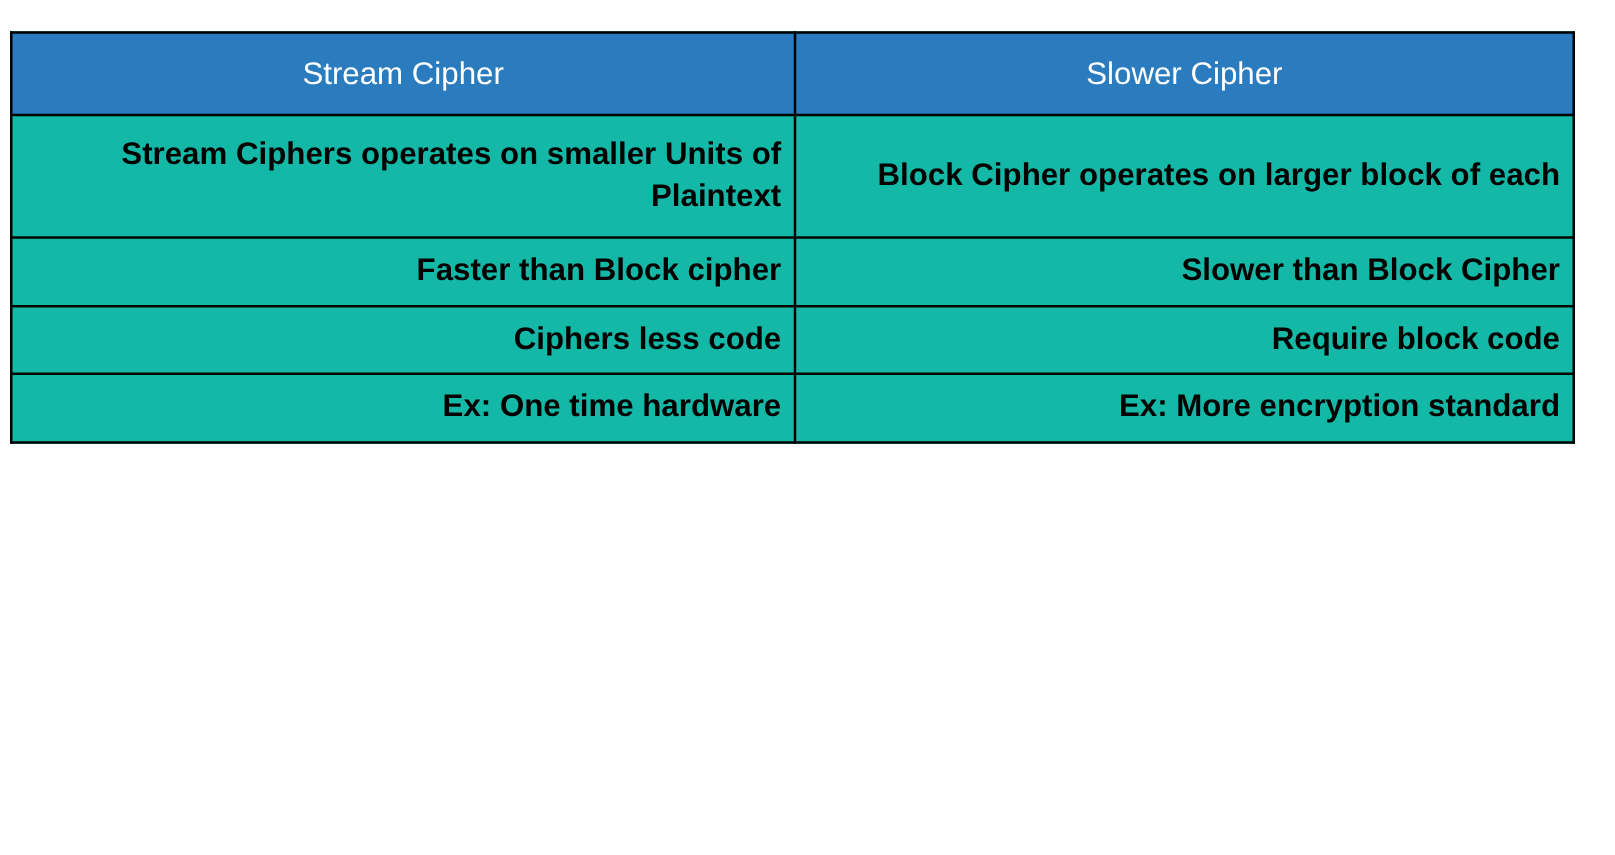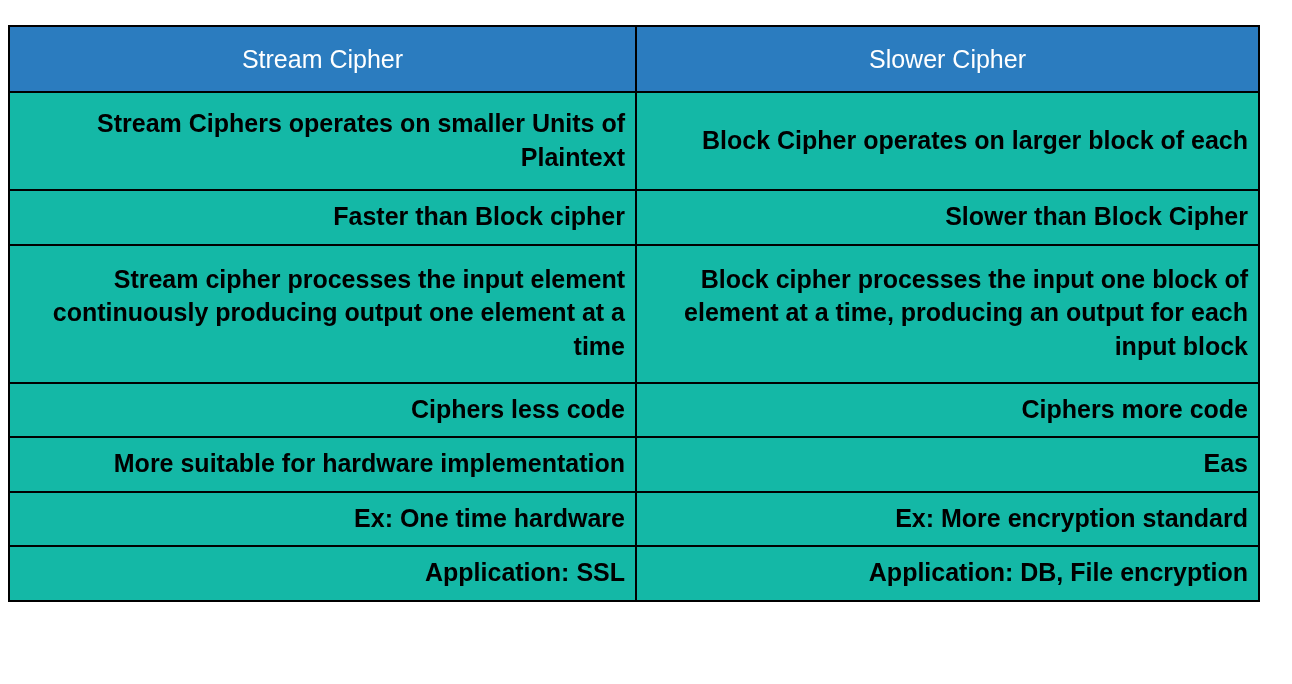--- a/index.html
+++ b/index.html
@@ -86,41 +86,29 @@
       <tr class="row-h1">
         <td>Stream Ciphers operates on smaller Units of Plaintext</td>
         <td>Block Cipher operates on larger block of each</td>
       </tr>
 
       <tr class="row-h2">
         <td>Faster than Block cipher</td>
         <td>Slower than Block Cipher</td>
       </tr>
 
-      <tr class="row-h3">
-        <td>Stream cipher processes the input element continuously producing output one element at a time</td>
-        <td>Block cipher processes the input one block of element at a time, producing an output for each input block</td>
-      </tr>
 
       <tr class="row-h2">
         <td>Ciphers less code</td>
-        <td>Ciphers more code</td>
+        <td>Require block code</td>
       </tr>
 
-      <tr class="row-h2">
-        <td>More suitable for hardware implementation</td>
-        <td>Eas</td>
-      </tr>
 
       <tr class="row-h2">
         <td>Ex: One time hardware</td>
         <td>Ex: More encryption standard</td>
       </tr>
 
-      <tr class="row-h2">
-        <td>Application: SSL</td>
-        <td>Application: DB, File encryption</td>
-      </tr>
 
     </tbody>
   </table>
 
 </div>
 
 </body></html>

